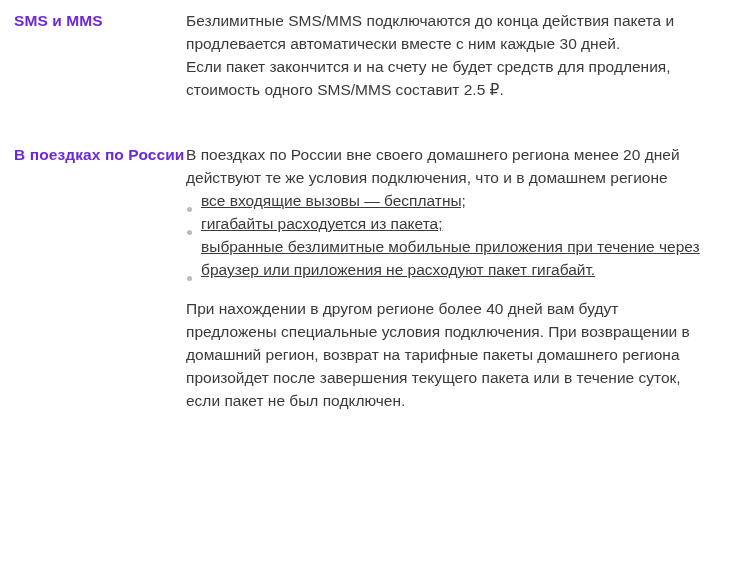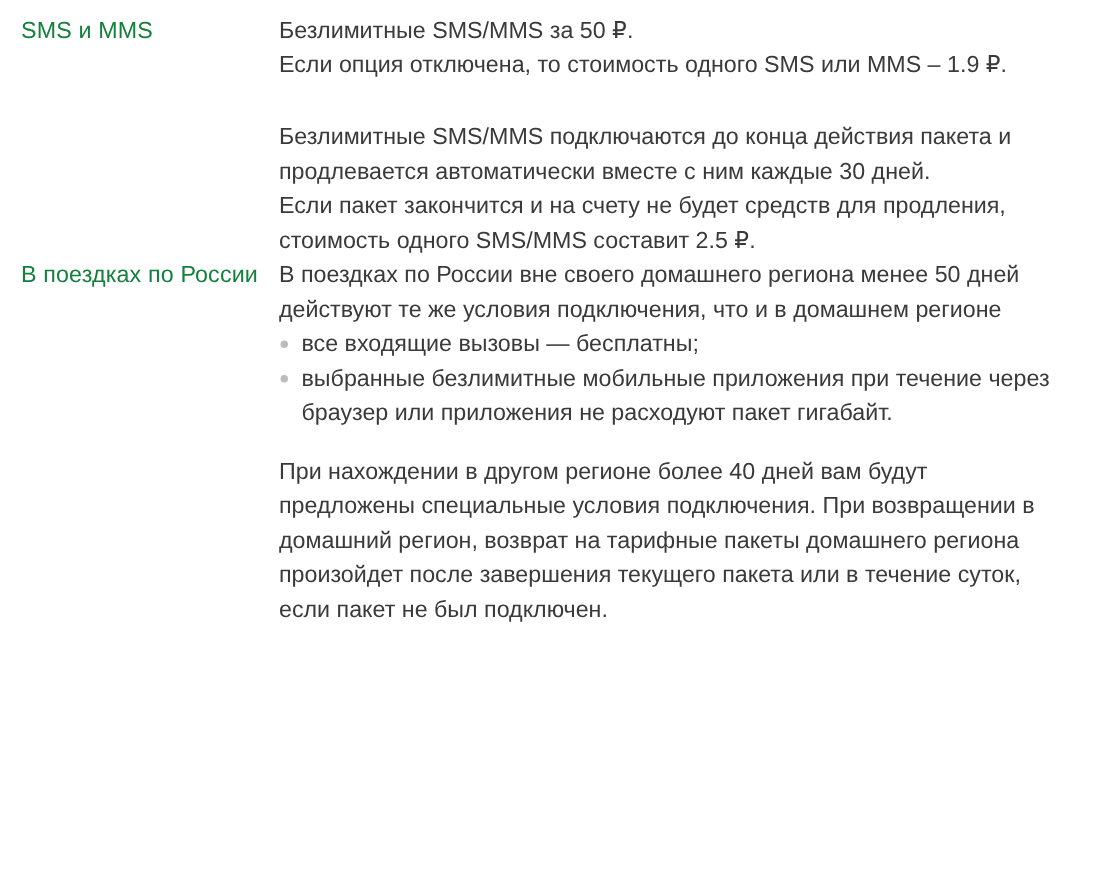--- a/index.html
+++ b/index.html
@@ -18,47 +18,49 @@
     font-size: 15.5px;
     line-height: 23px;
     color: #3a3a3a;
     overflow: hidden;
   }
   .row {
     display: flex;
     align-items: flex-start;
   }
   .row + .row {
+    margin-top: 42px;
   }
   .label-col {
     width: 172px;
     flex: 0 0 172px;
-    font-weight: 400;
-    color: #15803d;
+    font-weight: 700;
+    color: #6d28d9;
     letter-spacing: 0.1px;
   }
   .content-col {
     flex: 1 1 auto;
     max-width: 524px;
   }
   .content-col p {
     margin: 0;
     white-space: pre-line;
   }
   .content-col p + p {
     margin-top: 25px;
   }
   ul.bullets {
     list-style: none;
     margin: 0;
     padding: 0;
   }
   ul.bullets li {
     display: flex;
-    align-items: flex-start;
+    align-items: flex-end;
+    text-decoration: underline;
   }
   ul.bullets .dot {
     flex: 0 0 auto;
     width: 5px;
     height: 5px;
     border-radius: 50%;
     background: #bcbcbc;
     margin: 9px 9px 0 1px;
   }
   ul.bullets .bullet-text {
@@ -69,36 +71,38 @@
   }
 </style>
 </head>
 <body>
 
 <div class="page">
 
   <div class="row">
     <div class="label-col">SMS и MMS</div>
     <div class="content-col">
-      <p>Безлимитные SMS/MMS за 50 ₽.
-Если опция отключена, то стоимость одного SMS или MMS – 1.9 ₽.</p>
       <p>Безлимитные SMS/MMS подключаются до конца действия пакета и продлевается автоматически вместе с ним каждые 30 дней.
 Если пакет закончится и на счету не будет средств для продления, стоимость одного SMS/MMS составит 2.5 ₽.</p>
     </div>
   </div>
 
   <div class="row">
     <div class="label-col">В поездках по России</div>
     <div class="content-col">
-      <p>В поездках по России вне своего домашнего региона менее 50 дней действуют те же условия подключения, что и в домашнем регионе</p>
+      <p>В поездках по России вне своего домашнего региона менее 20 дней действуют те же условия подключения, что и в домашнем регионе</p>
 
       <ul class="bullets">
         <li>
           <span class="dot"></span>
           <span class="bullet-text">все входящие вызовы — бесплатны;</span>
+        </li>
+        <li>
+          <span class="dot"></span>
+          <span class="bullet-text">гигабайты расходуется из пакета;</span>
         </li>
         <li>
           <span class="dot"></span>
           <span class="bullet-text">выбранные безлимитные мобильные приложения при течение через браузер или приложения не расходуют пакет гигабайт.</span>
         </li>
       </ul>
 
       <p class="outro">При нахождении в другом регионе более 40 дней вам будут предложены специальные условия подключения. При возвращении в домашний регион, возврат на тарифные пакеты домашнего региона произойдет после завершения текущего пакета или в течение суток, если пакет не был подключен.</p>
     </div>
   </div>

